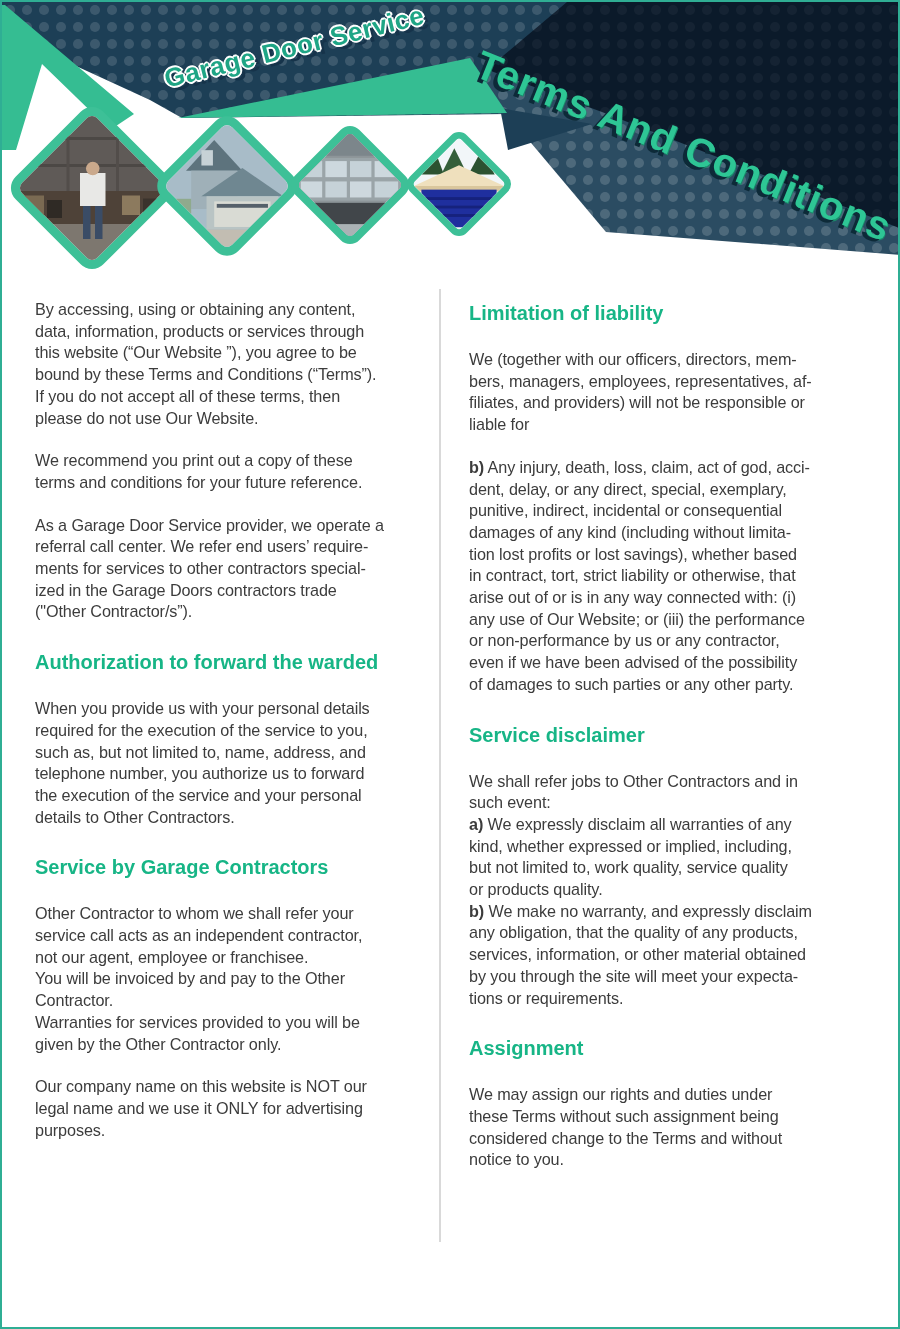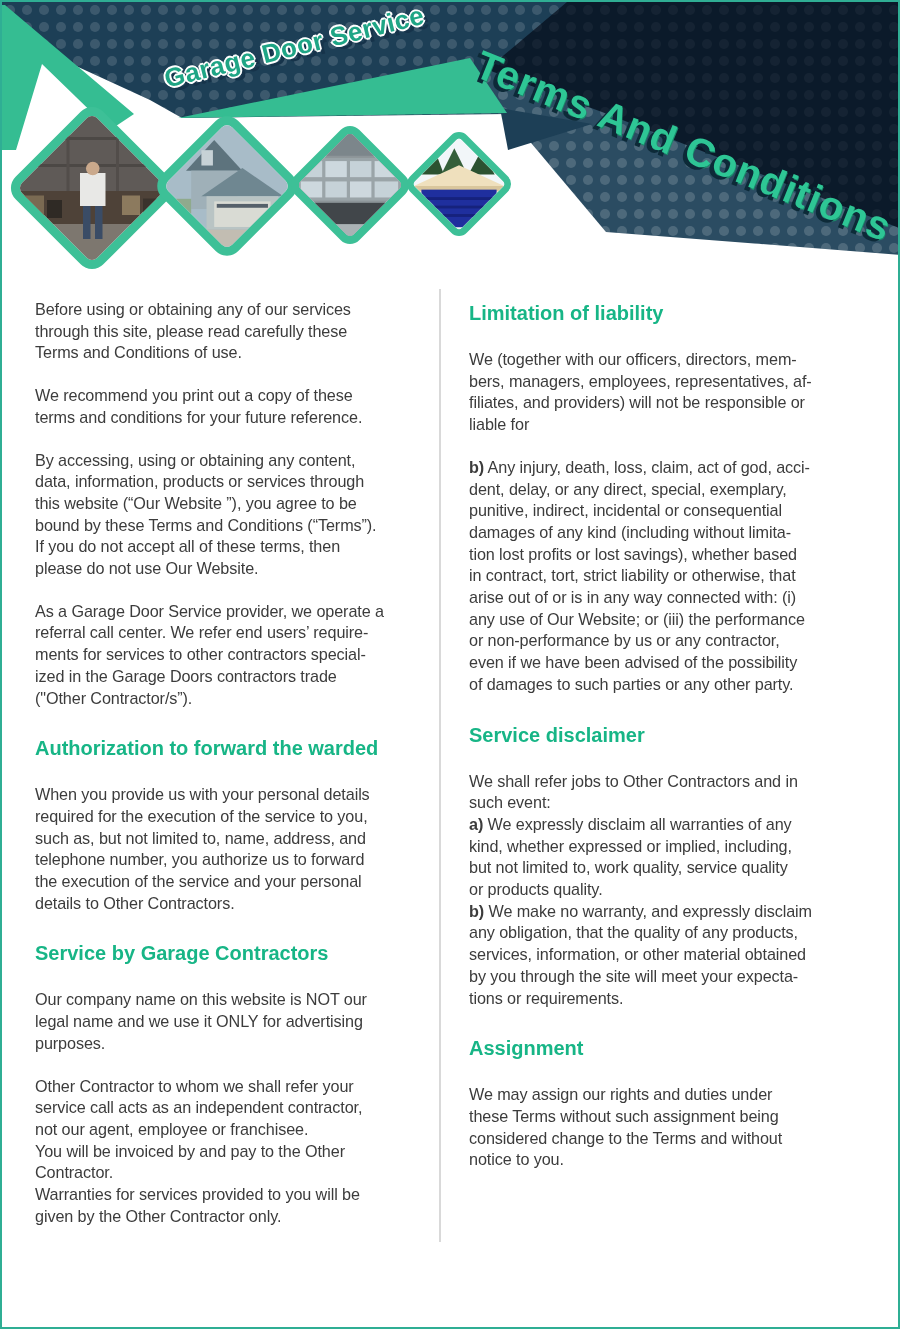--- a/index.html
+++ b/index.html
@@ -145,29 +145,28 @@
           <rect x="10" y="64" width="80" height="3" fill="#16227c"></rect>
           <rect x="10" y="73" width="80" height="3" fill="#16227c"></rect>
           <rect x="10" y="82" width="80" height="3" fill="#16227c"></rect>
         </svg>
       </div>
     </div>
   </div>
 
   <div class="divider"></div>
   <div class="col col-left">
-      <p>Before using or obtaining any of our services<br>through this site, please read carefully these<br>Terms and Conditions of use.</p>
+      <p>By accessing, using or obtaining any content,<br>data, information, products or services through<br>this website (“Our Website ”), you agree to be<br>bound by these Terms and Conditions (“Terms”).<br>If you do not accept all of these terms, then<br>please do not use Our Website.</p>
       <p>We recommend you print out a copy of these<br>terms and conditions for your future reference.</p>
-      <p>By accessing, using or obtaining any content,<br>data, information, products or services through<br>this website (“Our Website ”), you agree to be<br>bound by these Terms and Conditions (“Terms”).<br>If you do not accept all of these terms, then<br>please do not use Our Website.</p>
       <p>As a Garage Door Service provider, we operate a<br>referral call center. We refer end users’ require-<br>ments for services to other contractors special-<br>ized in the Garage Doors contractors trade<br>("Other Contractor/s”).</p>
       <h2>Authorization to forward the warded</h2>
       <p>When you provide us with your personal details<br>required for the execution of the service to you,<br>such as, but not limited to, name, address, and<br>telephone number, you authorize us to forward<br>the execution of the service and your personal<br>details to Other Contractors.</p>
       <h2>Service by Garage Contractors</h2>
+      <p>Other Contractor to whom we shall refer your<br>service call acts as an independent contractor,<br>not our agent, employee or franchisee.<br>You will be invoiced by and pay to the Other<br>Contractor.<br>Warranties for services provided to you will be<br>given by the Other Contractor only.</p>
       <p>Our company name on this website is NOT our<br>legal name and we use it ONLY for advertising<br>purposes.</p>
-      <p>Other Contractor to whom we shall refer your<br>service call acts as an independent contractor,<br>not our agent, employee or franchisee.<br>You will be invoiced by and pay to the Other<br>Contractor.<br>Warranties for services provided to you will be<br>given by the Other Contractor only.</p>
     </div>
   <div class="col col-right">
       <h2>Limitation of liability</h2>
       <p>We (together with our officers, directors, mem-<br>bers, managers, employees, representatives, af-<br>filiates, and providers) will not be responsible or<br>liable for</p>
       <p><b>b)</b> Any injury, death, loss, claim, act of god, acci-<br>dent, delay, or any direct, special, exemplary,<br>punitive, indirect, incidental or consequential<br>damages of any kind (including without limita-<br>tion lost profits or lost savings), whether based<br>in contract, tort, strict liability or otherwise, that<br>arise out of or is in any way connected with: (i)<br>any use of Our Website; or (iii) the performance<br>or non-performance by us or any contractor,<br>even if we have been advised of the possibility<br>of damages to such parties or any other party.</p>
       <h2>Service disclaimer</h2>
       <p>We shall refer jobs to Other Contractors and in<br>such event:<br><b>a)</b> We expressly disclaim all warranties of any<br>kind, whether expressed or implied, including,<br>but not limited to, work quality, service quality<br>or products quality.<br><b>b)</b> We make no warranty, and expressly disclaim<br>any obligation, that the quality of any products,<br>services, information, or other material obtained<br>by you through the site will meet your expecta-<br>tions or requirements.</p>
       <h2>Assignment</h2>
       <p>We may assign our rights and duties under<br>these Terms without such assignment being<br>considered change to the Terms and without<br>notice to you.</p>
     </div>

